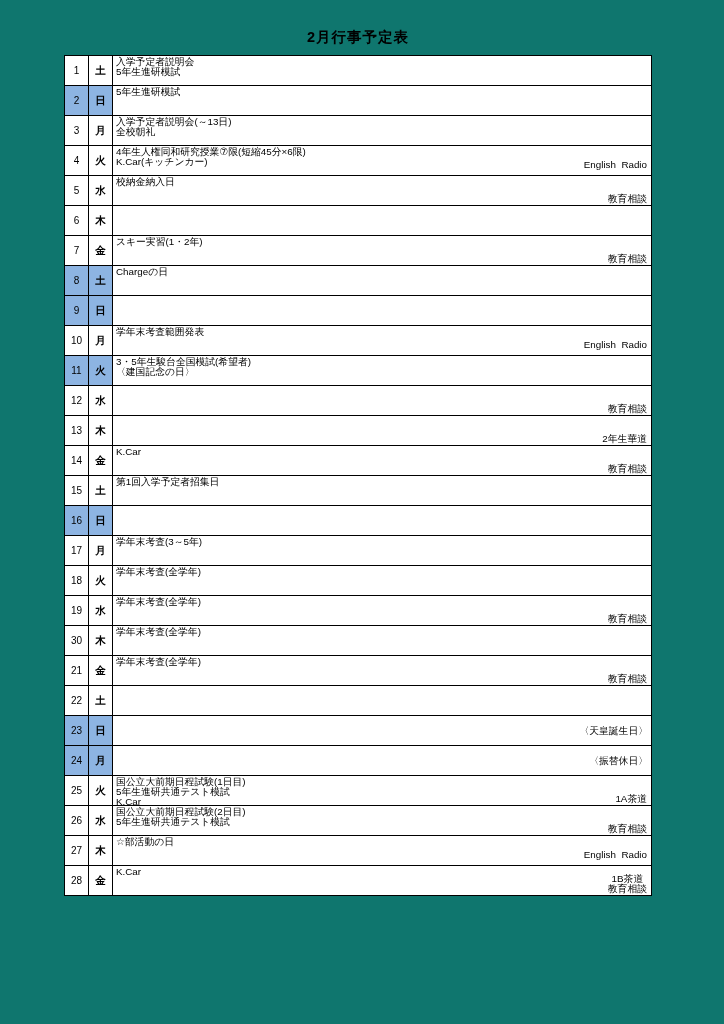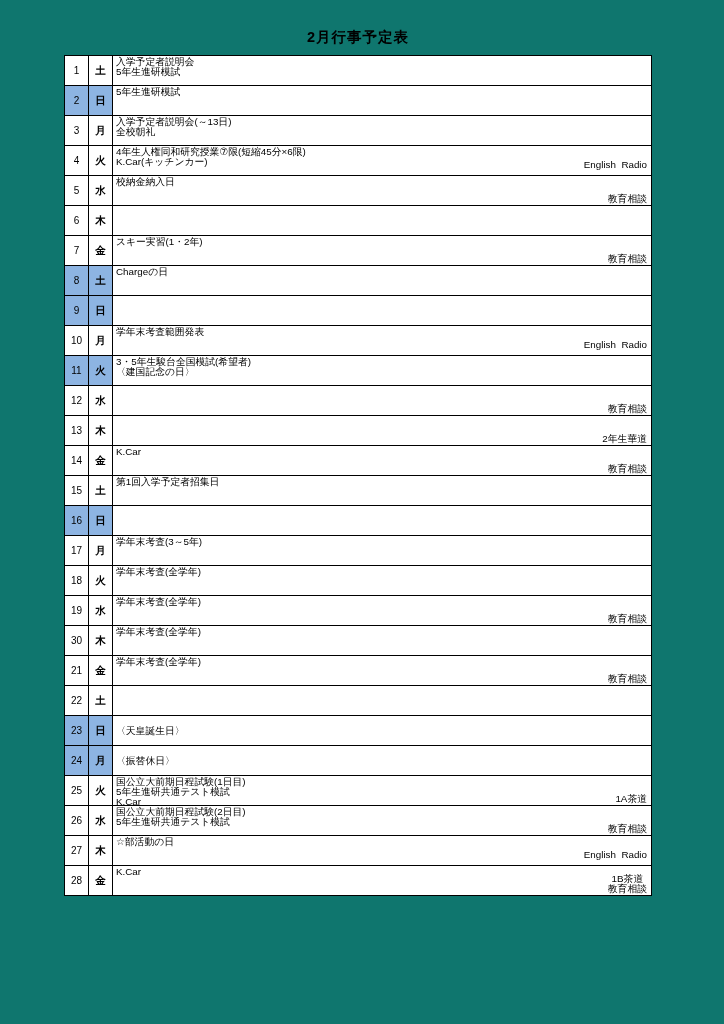--- a/index.html
+++ b/index.html
@@ -69,20 +69,21 @@
   .ev-left {
     font-size: 9.8px;
     line-height: 10.2px;
     white-space: nowrap;
   }
   .ev-left.v-center {
     height: 28px;
     display: flex;
     flex-direction: column;
     justify-content: center;
+    align-items: flex-end;
   }
   .ev-line { white-space: nowrap; }
   .ev-rt {
     position: absolute;
     top: 14px;
     right: 4px;
     font-size: 9.8px;
     line-height: 10.2px;
     white-space: pre;
   }

